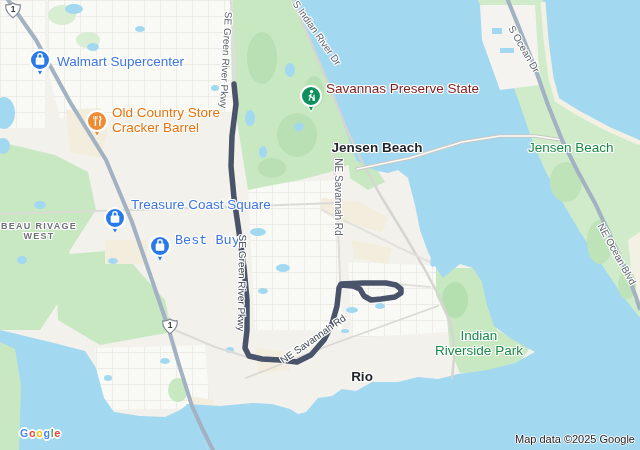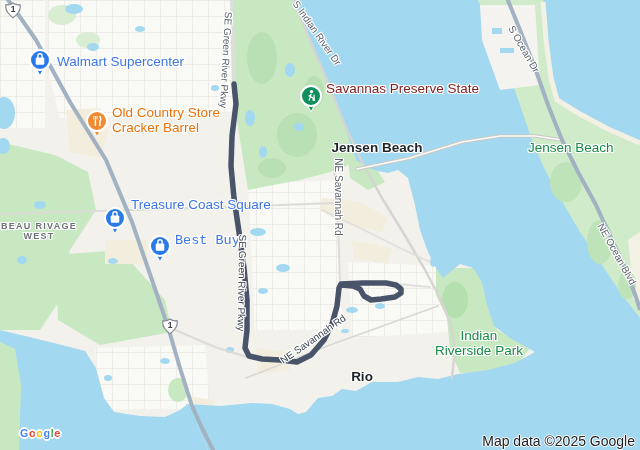--- a/index.html
+++ b/index.html
@@ -14,21 +14,21 @@
   .hood{font-size:9px;font-weight:bold;color:#6d7277;letter-spacing:1.3px;transform:translateX(-50%);text-align:center;}
   .road{font-size:10px;color:#5d646d;transform:translate(-50%,-50%);transform-origin:center;}
   .road.onroute{color:#3f4854;}
   .pin{position:absolute;width:26px;height:30px;}
   .shield{position:absolute;width:18px;height:17px;}
   .shield .num{position:absolute;left:0;top:2px;width:18px;text-align:center;
        font-size:8.5px;font-weight:bold;color:#3c4043;}
   #glogo{position:absolute;left:8px;top:427px;font-size:11px;font-weight:bold;letter-spacing:.5px;
        text-shadow:2px 0 0 #fff,-2px 0 0 #fff,0 2px 0 #fff,0 -2px 0 #fff,
                    1px 1px 0 #fff,-1px -1px 0 #fff,1px -1px 0 #fff,-1px 1px 0 #fff;margin-left:12px;}
-  #attrib{position:absolute;right:5px;top:433px;font-size:14px;color:#202124;
+  #attrib{position:absolute;right:5px;top:433px;font-size:11px;color:#202124;
        text-shadow:1px 0 0 #fff,-1px 0 0 #fff,0 1px 0 #fff,0 -1px 0 #fff;margin-left:19px;}
 </style>
 </head>
 <body>
 
 <div id="map">
 
   <svg class="base" width="640" height="450" viewBox="0 0 640 450">
     <defs>
       <pattern id="grid" width="16" height="16" patternUnits="userSpaceOnUse">

